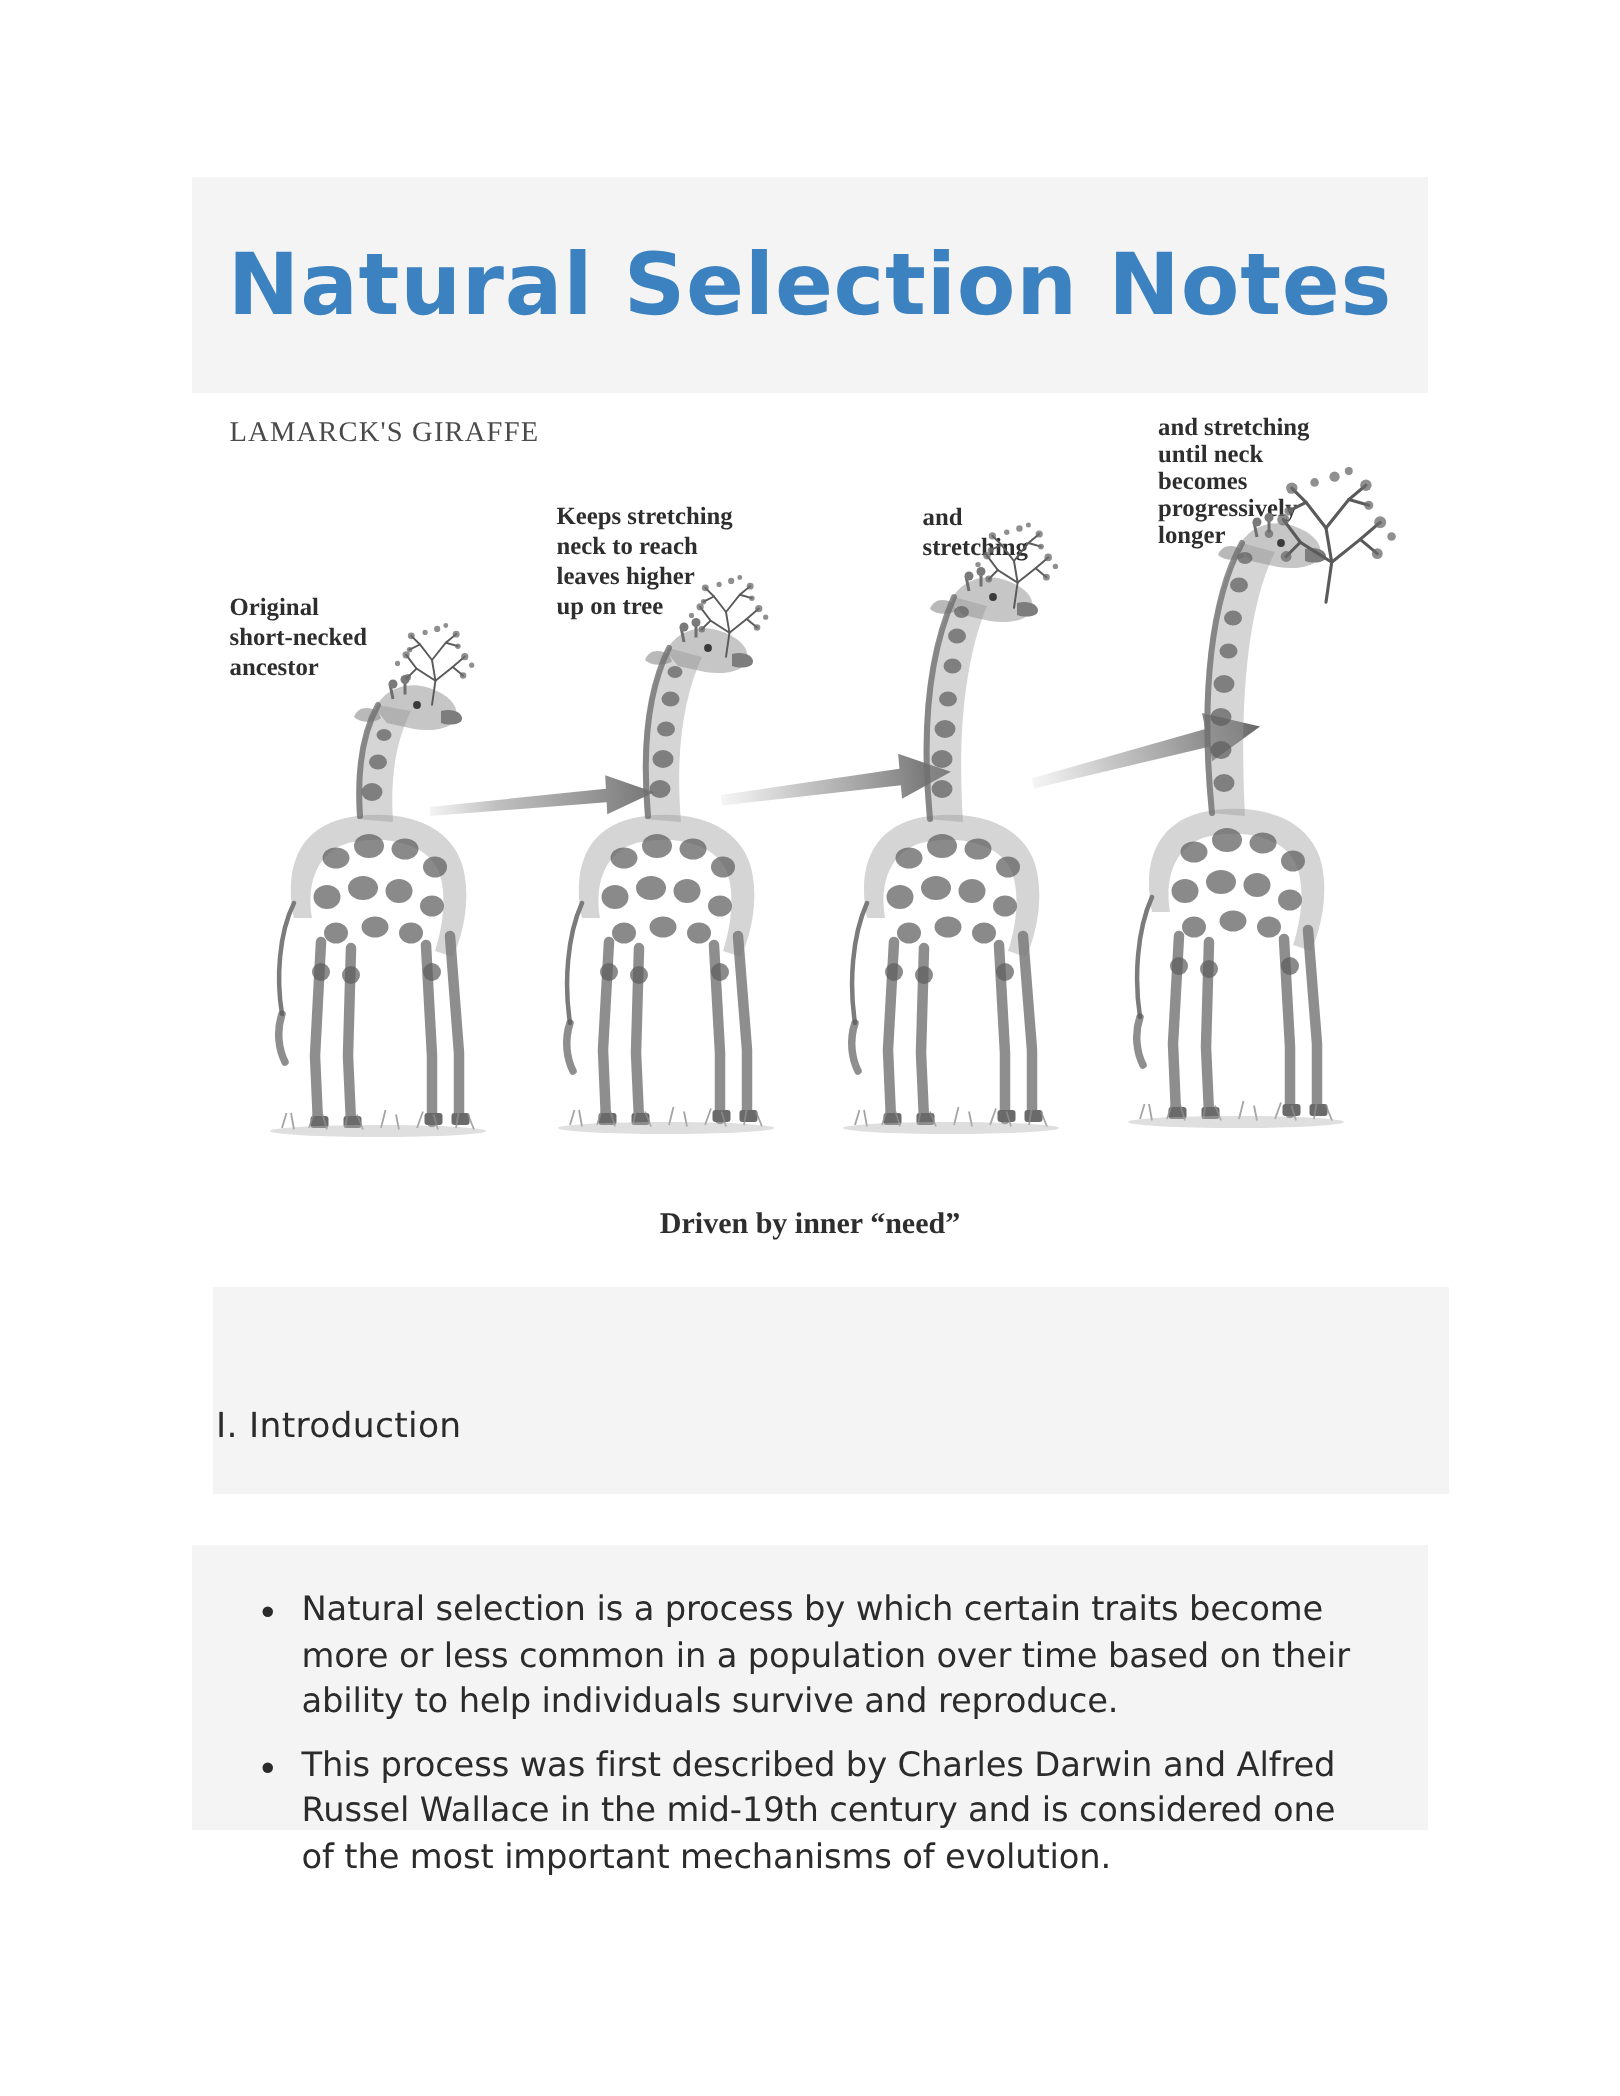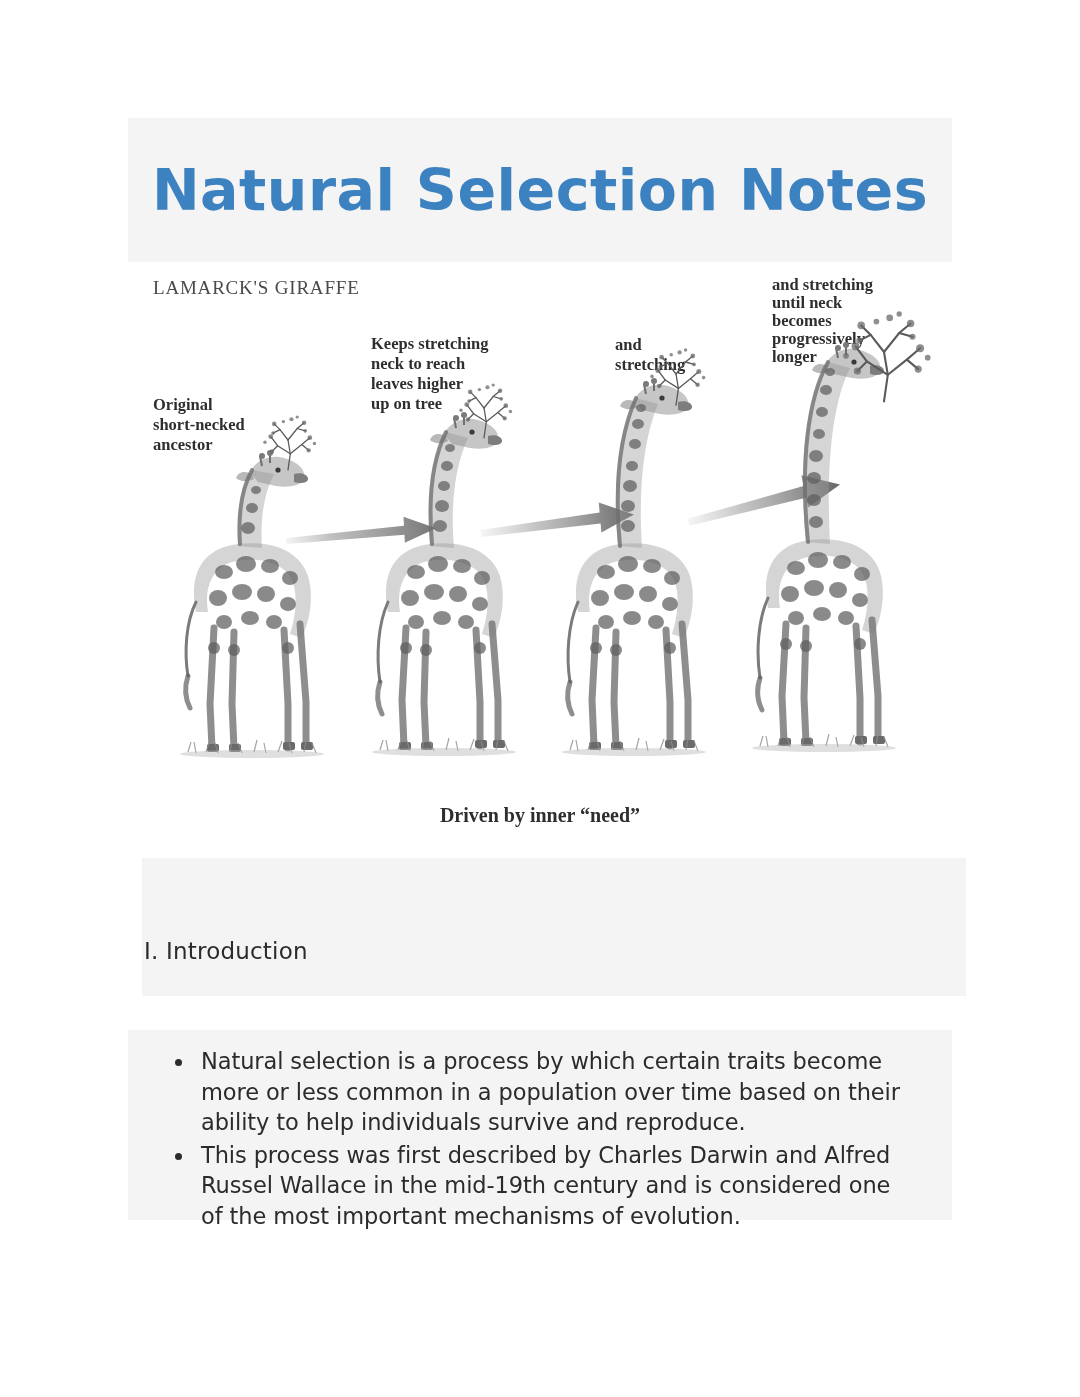--- a/index.html
+++ b/index.html
@@ -94,21 +94,21 @@
     list-style: none;
   }
   ul#bullet-list li {
     position: relative;
     font-family: "DejaVu Sans", sans-serif;
     font-size: 22.5px;
     line-height: 30.5px;
     color: #2b2b2b;
     padding-left: 40px;
     letter-spacing: -0.1px;
-    margin: 0 0 2px 0;
+    margin: 12px 0 2px 0;
   }
   ul#bullet-list li::before {
     content: "";
     position: absolute;
     left: 14px;
     top: 13px;
     width: 7px;
     height: 7px;
     border-radius: 50%;
     background: #2b2b2b;

